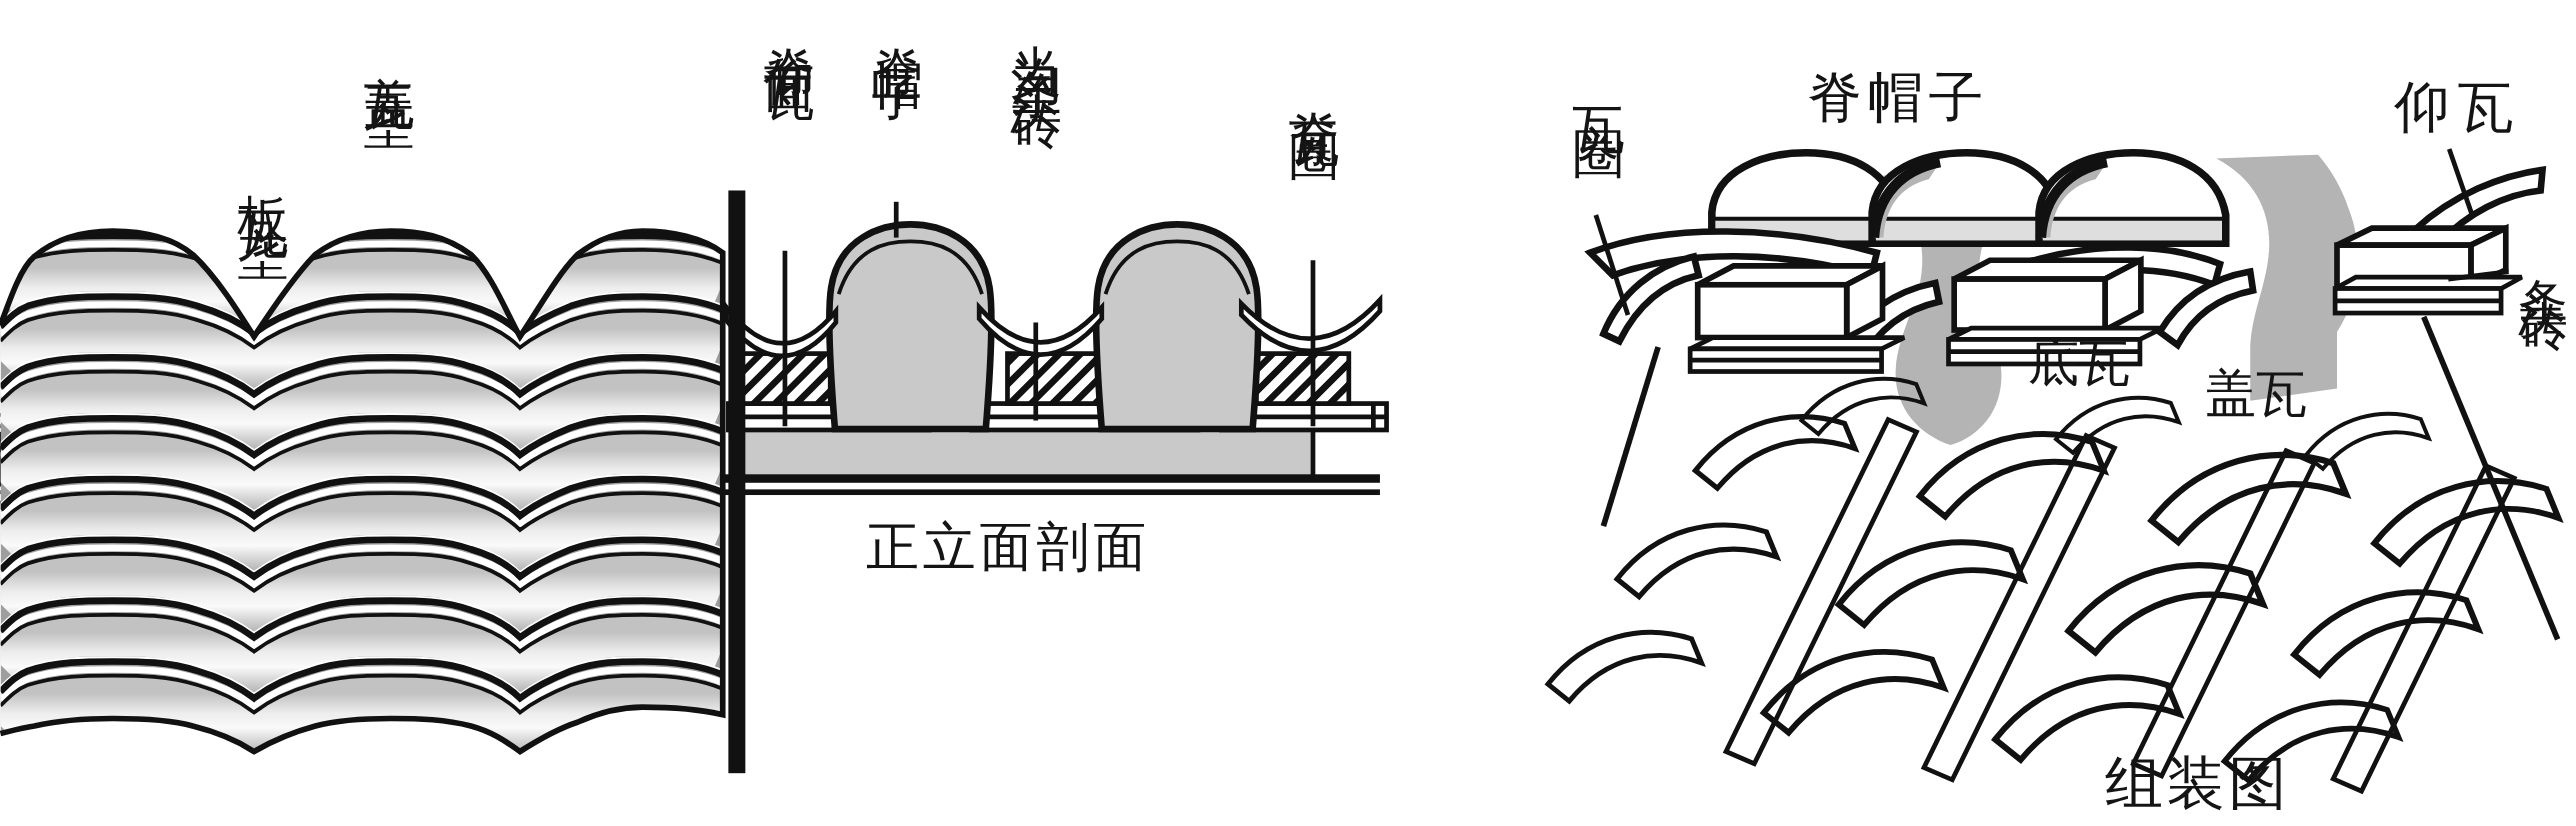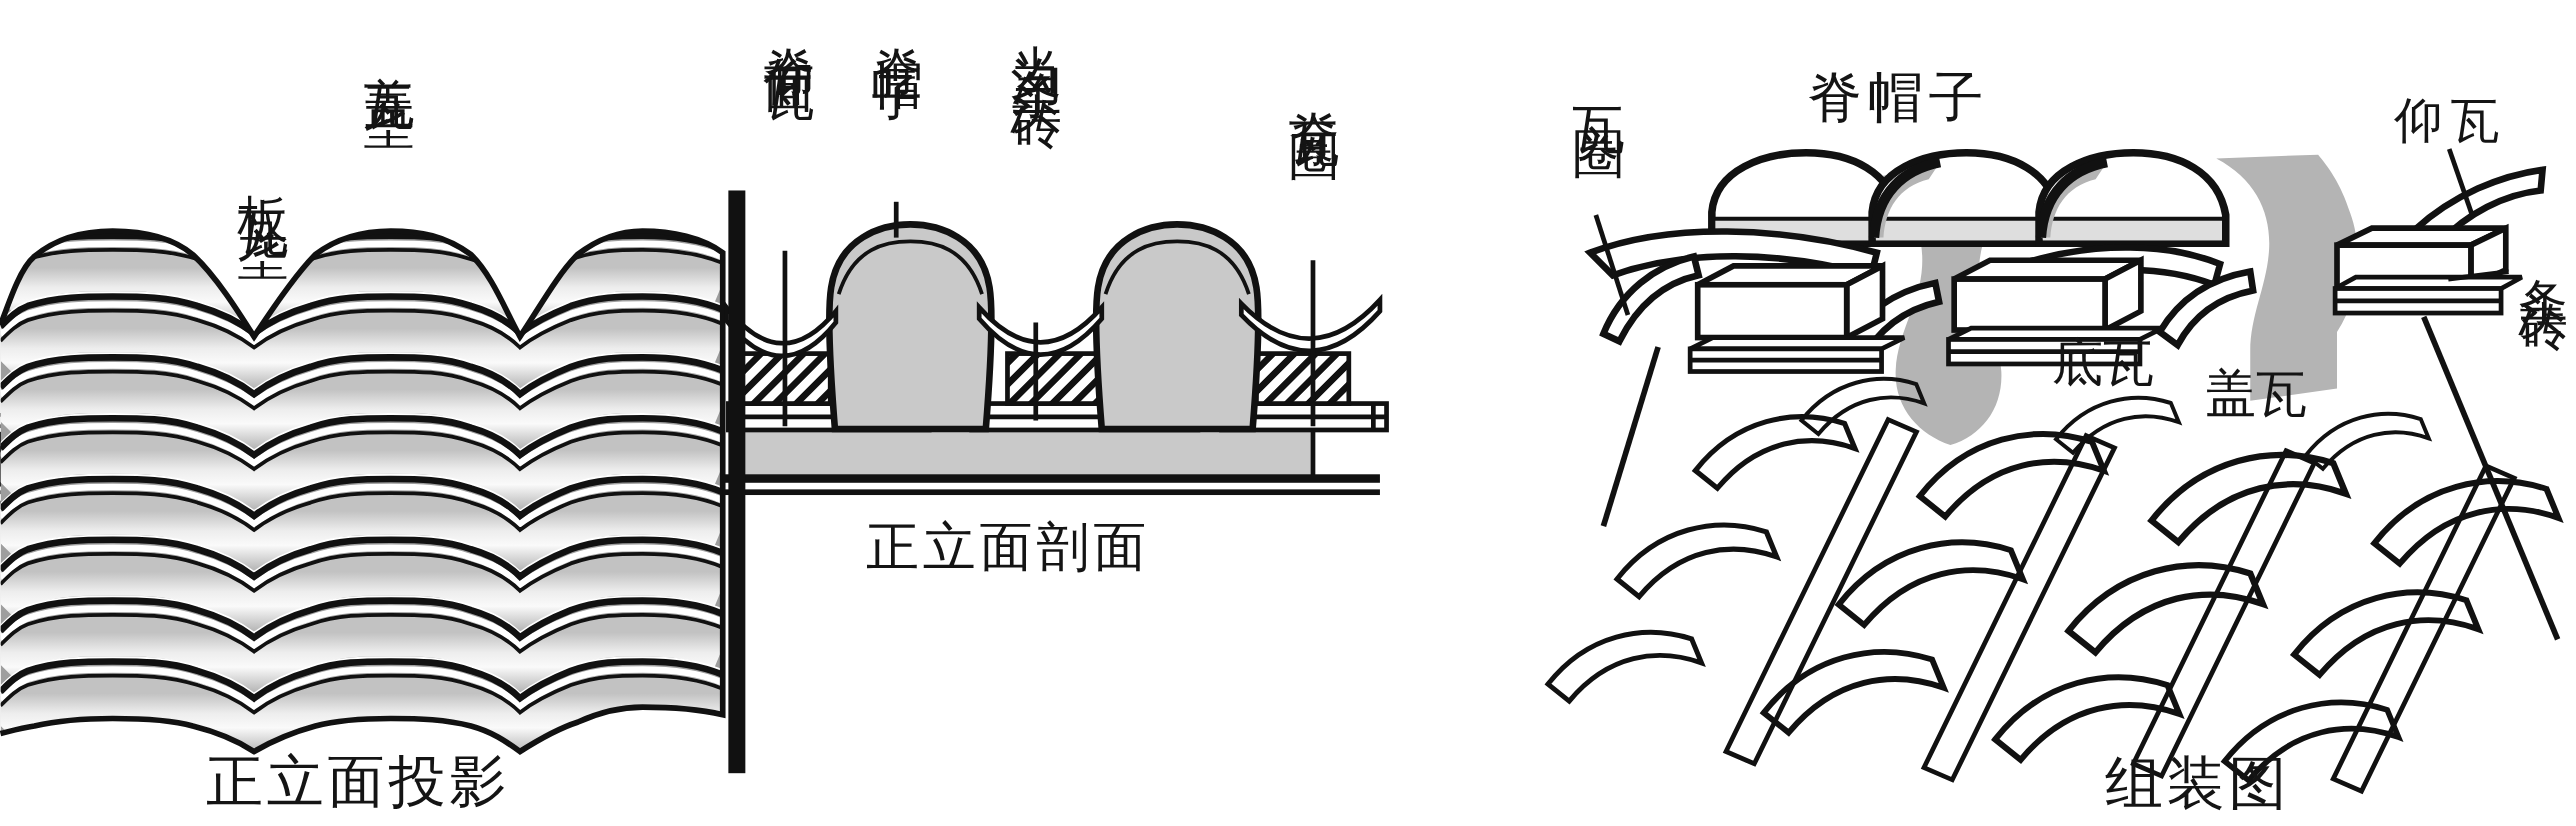--- a/index.html
+++ b/index.html
@@ -269,23 +269,22 @@
 <div class="lbl vl" style="left:237px;top:154px;font-size:51px;letter-spacing:17px;">板瓦垄</div>
 <div class="lbl vl" style="left:363px;top:34px;font-size:51px;letter-spacing:11.3px;">盖瓦垄</div>
 
 <div class="lbl vl" style="left:763px;top:7.5px;font-size:51px;letter-spacing:9.4px;">脊仰面瓦</div>
 <div class="lbl vl" style="left:871px;top:7.5px;font-size:51px;letter-spacing:13.2px;">脊帽子</div>
 <div class="lbl vl" style="left:1010px;top:3.8px;font-size:51px;letter-spacing:13.2px;">当沟条头砖</div>
 <div class="lbl vl" style="left:1288px;top:72px;font-size:51px;letter-spacing:10.4px;">脊瓦圈</div>
 
 <div class="lbl vl" style="left:1572px;top:66px;font-size:53px;letter-spacing:22.6px;">瓦圈</div>
 <div class="lbl" style="left:1807px;top:70px;font-size:55px;letter-spacing:5.7px;">脊帽子</div>
-<div class="lbl" style="left:2394px;top:96px;font-size:49px;letter-spacing:7.5px;">仰瓦</div>
+<div class="lbl" style="left:2394px;top:79px;font-size:56px;letter-spacing:7.5px;">仰瓦</div>
 <div class="lbl vl" style="left:2519px;top:240px;font-size:49px;letter-spacing:11.3px;">条头砖</div>
-<div class="lbl" style="left:2028px;top:338px;font-size:51px;margin-left:24px;">底瓦</div>
+<div class="lbl" style="left:2028px;top:338px;font-size:51px;">底瓦</div>
 <div class="lbl" style="left:2205px;top:372px;font-size:51px;font-family:Liberation Mono, monospace;">盖瓦</div>
 
-<div class="lbl cap" style="left:206px;top:753px;">正立面投影</div>
 <div class="lbl cap" style="left:2105px;top:755px;font-size:58px;">组装图</div>
 <div class="lbl cap" style="left:866px;top:521px;font-size:53px;">正立面剖面</div>
 
 </div>
 
 
 </body></html>

